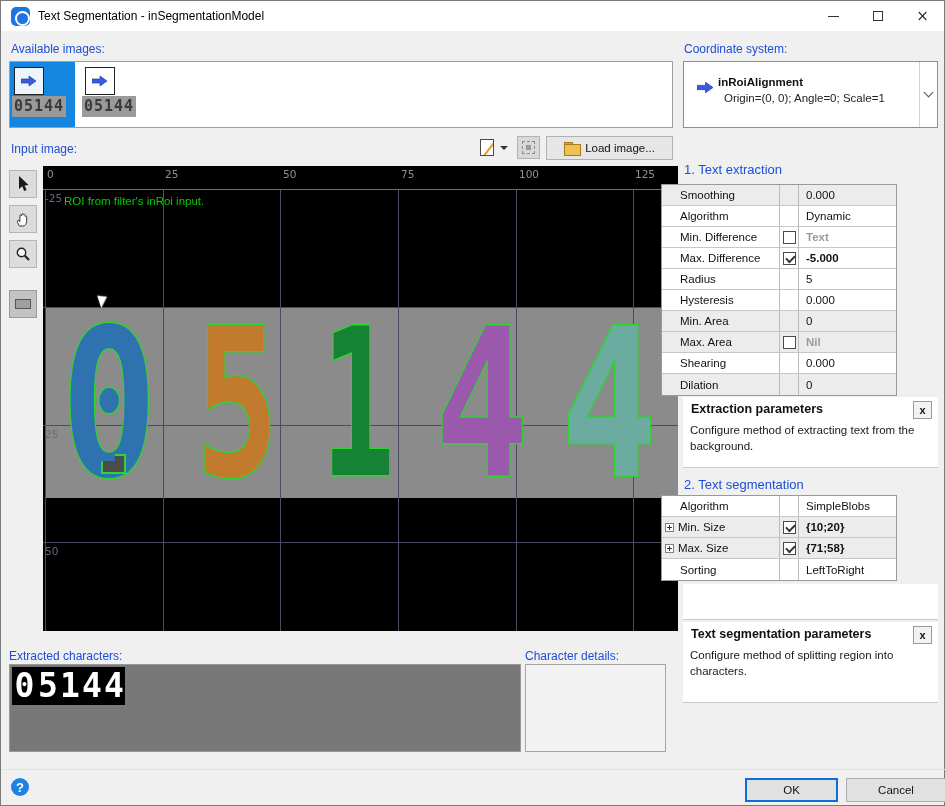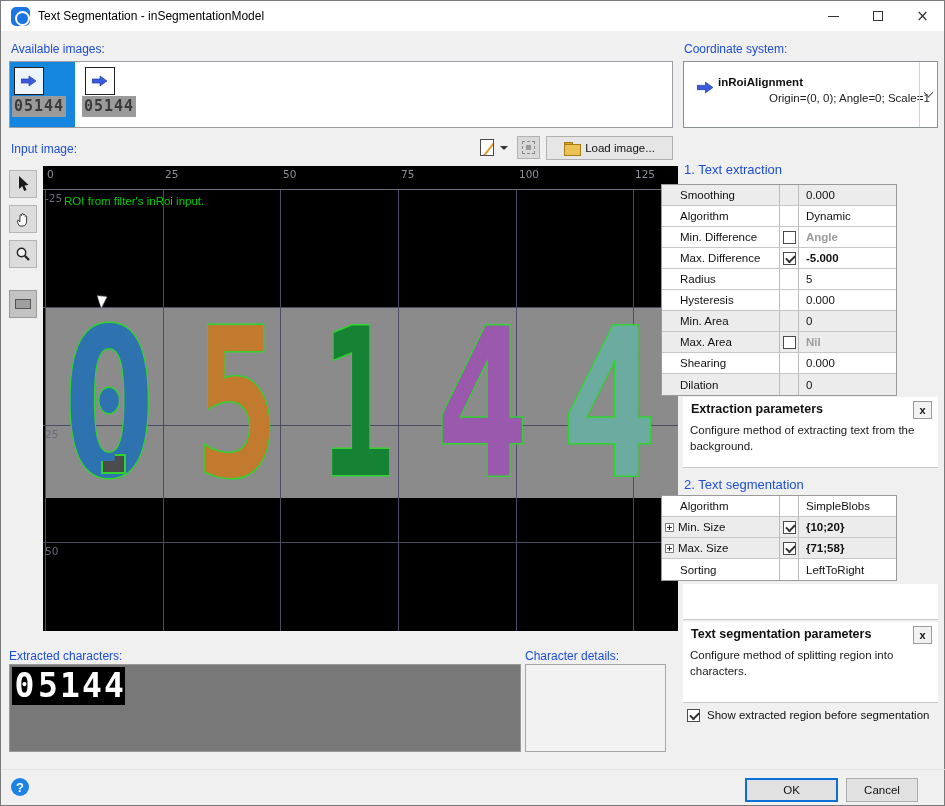--- a/index.html
+++ b/index.html
@@ -27,21 +27,21 @@
   .arrow-tile { position:absolute; width:30px; height:28px; background:#eef4fb; border:1px solid #222; display:flex; align-items:center; justify-content:center; }
   .arrow-tile.t1 { left:4px; top:5px; } .arrow-tile.t2 { left:75px; top:5px; background:#fff; }
   .blue-arrow { width:16px; height:12px; display:block; }
   .digit-strip { position:absolute; height:21px; background:#9a9a9a; color:#3a3a3a; font-family:"DejaVu Sans Mono", monospace; font-weight:bold; font-size:15px; line-height:21px; letter-spacing:1px; padding:0 2px; }
   .digit-strip.d1 { left:2px; top:34px; } .digit-strip.d2 { left:72px; top:34px; }
 
   
   .coord-box { position:absolute; left:682px; top:60px; width:255px; height:67px; background:#fff; border:1px solid #8a8f96; }
   .coord-arrow { position:absolute; left:13px; top:19px; width:17px; height:13px; }
   .coord-name { position:absolute; left:34px; top:14px; font-weight:bold; font-size:11.5px; }
-  .coord-details { position:absolute; left:40px; top:30px; font-size:11.5px; color:#222;margin-left:45px; }
+  .coord-details { position:absolute; left:40px; top:30px; font-size:11.5px; color:#222; }
   .coord-drop { position:absolute; right:0; top:0; width:18px; height:65px; border-left:1px solid #cfd4da; display:flex; align-items:center; justify-content:center; }
   .chevron { width:7px; height:7px; border-right:1px solid #555; border-bottom:1px solid #555; transform:rotate(45deg); margin-top:-4px; }
 
   
   .tool-roi { position:absolute; left:477px; top:136px; width:34px; height:22px; }
   .roi-glyph { position:absolute; left:2px; top:2px; width:14px; height:17px; border:1px solid #4a4a4a; background:#fff; overflow:hidden; }
   .roi-glyph::after { content:""; position:absolute; left:-4px; top:7px; width:26px; height:2px; background:#e39a35; transform:rotate(-52deg); }
   .caret-down { position:absolute; left:22px; top:9px; width:0; height:0; border-left:4px solid transparent; border-right:4px solid transparent; border-top:4px solid #333; }
   .tool-fit { position:absolute; left:516px; top:135px; width:23px; height:23px; background:#d9d9d9; border:1px solid #b2b2b2; display:flex; align-items:center; justify-content:center; }
   .fit-glyph { width:13px; height:13px; border:1px dashed #8a8a8a; display:flex; align-items:center; justify-content:center; }
@@ -105,21 +105,21 @@
   .extracted-box { position:absolute; left:8px; top:663px; width:512px; height:88px; background:#787878; border:1px solid #9a9a9a; }
   .tile { position:absolute; top:2px; width:22px; height:38px; background:#000; color:#fff; font-family:"DejaVu Sans Mono", monospace; font-weight:bold; font-size:33px; line-height:38px; text-align:center; }
   .tile.c0 { left:2px; width:25px; } .tile.c1 { left:27px; } .tile.c2 { left:49px; } .tile.c3 { left:71px; } .tile.c4 { left:93px; }
   .details-box { position:absolute; left:524px; top:663px; width:141px; height:88px; background:#f2f2f2; border:1px solid #a6a6a6; }
 
   
   .footer-sep { position:absolute; left:1px; top:768px; width:943px; height:1px; background:#e2e2e2; }
   .help-icon { position:absolute; left:10px; top:777px; width:18px; height:18px; border-radius:50%; background:#1d83e2; color:#fff; font-weight:bold; font-size:13px; display:flex; align-items:center; justify-content:center; }
   .btn { position:absolute; top:777px; height:24px; background:#e1e1e1; border:1px solid #adadad; display:flex; align-items:center; justify-content:center; font-size:11.5px; color:#111; }
   .btn-ok { left:744px; width:93px; border:2px solid #0b6fd7; }
-  .btn-cancel { left:845px; width:72px; }
+  .btn-cancel { left:845px; width:100px; }
 </style>
 </head>
 <body>
 
 <div class="dialog">
 
   <div class="titlebar">
     <span class="app-icon"></span>
     <span class="title-text">Text Segmentation - inSegmentationModel</span>
     <div class="winbtn btn-min">
@@ -250,21 +250,21 @@
       <div class="tc cb">
           <span class="checkbox none"></span>
         </div>
       <div class="tc val">Dynamic</div>
     </div>
     <div class="trow">
       <div class="tc name">Min. Difference</div>
       <div class="tc cb">
           <span class="checkbox"></span>
         </div>
-      <div class="tc val muted">Angle</div>
+      <div class="tc val muted">Text</div>
     </div>
     <div class="trow">
       <div class="tc name">Max. Difference</div>
       <div class="tc cb">
           <span class="checkbox checked"></span>
         </div>
       <div class="tc val bold">-5.000</div>
     </div>
     <div class="trow">
       <div class="tc name">Radius</div>
@@ -355,24 +355,20 @@
   </div>
 
   <div class="white-gap" style="top:583px; height:36px;"></div>
 
   <div class="help-panel" style="top:621px; height:81px;">
     <span class="hp-title">Text segmentation parameters</span>
     <span class="hp-close">x</span>
     <span class="hp-desc">Configure method of splitting region into characters.</span>
   </div>
 
-  <div class="show-row">
-    <span class="checkbox checked"></span>
-    <span>Show extracted region before segmentation</span>
-  </div>
 
   <div class="section-label" style="left:8px; top:648px;">Extracted characters:</div>
   <div class="extracted-box">
     <span class="tile c0">0</span>
     <span class="tile c1">5</span>
     <span class="tile c2">1</span>
     <span class="tile c3">4</span>
     <span class="tile c4">4</span>
   </div>
 

